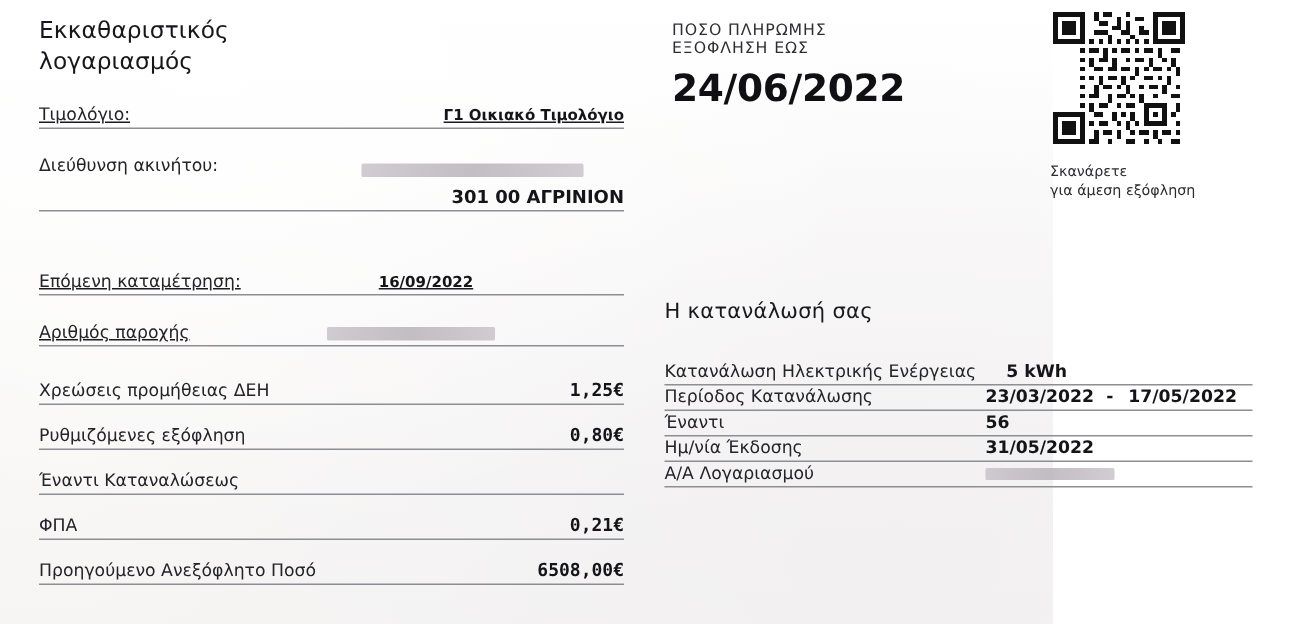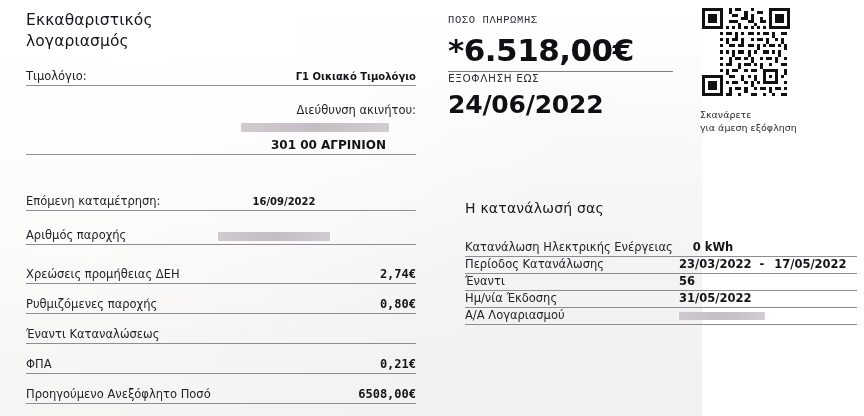--- a/index.html
+++ b/index.html
@@ -47,20 +47,21 @@
   }
   .doc-title div { white-space: nowrap; }
 
   .kv {
     position: relative;
     display: flex;
     align-items: baseline;
     border-bottom: 1px solid #8d8d95;
     padding-bottom: 2px;
     margin-top: 17px;
+    text-decoration: underline;
   }
   .kv .k {
     font-size: 11.5px;
     color: #232329;
     white-space: nowrap;
   }
   .kv .v {
     font-size: 10px;
     font-weight: bold;
     color: #141419;
@@ -82,42 +83,41 @@
   .redact.small { height: 8px; }
 
   .addr-block {
     position: relative;
     margin-top: 17px;
     border-bottom: 1px solid #8d8d95;
     padding-bottom: 2px;
   }
   .addr-row1 {
     display: flex;
-    align-items: flex-end;
-    flex-direction: column;
+    align-items: flex-start;
   }
   .addr-row1 .k {
     font-size: 11.5px;
     color: #232329;
     white-space: nowrap;
   }
   .addr-row1 .redact-wrap {
     margin-left: auto;
     width: 175px;
     text-align: left;
   }
   .addr-row2 {
     text-align: right;
     font-size: 12px;
     font-weight: bold;
     color: #141419;
     margin-top: 2px;
     padding-right: 0px;
   }
-  .addr-row2 span { display:inline-block; width: 175px; text-align: center; }
+  .addr-row2 span { display:inline-block; width: 175px; text-align: right; }
 
   .charges {
     margin-top: 22px;
   }
   .charge-row {
     display: flex;
     align-items: flex-end;
     justify-content: space-between;
     border-bottom: 1px solid #8d8d95;
     padding-bottom: 2px;
@@ -140,21 +140,20 @@
   .right {
     position: absolute;
     left: 448px;
     top: 14px;
     width: 250px;
   }
   .pay-label {
     font-size: 10.5px;
     letter-spacing: .6px;
     color: #2d2d35;
-    font-family: Liberation Mono, monospace;
   }
   .pay-amount {
     font-size: 31px;
     font-weight: bold;
     color: #0f0f14;
     letter-spacing: -0.5px;
     margin-top: 6px;
     border-bottom: 1.5px solid #7e7e88;
     display: inline-block;
     padding-bottom: 3px;
@@ -190,21 +189,21 @@
   .qr-caption {
     margin-top: 8px;
     font-size: 9.5px;
     line-height: 13px;
     color: #2b2b33;
   }
 
   
   .consumption {
     position: absolute;
-    left: 465px;
+    left: 443px;
     top: 200px;
     width: 392px;
   }
   .cons-title {
     font-size: 14px;
     color: #18181e;
     letter-spacing: .2px;
   }
   .cons-row {
     display: flex;
@@ -269,25 +268,25 @@
       <span class="k">Αριθμός παροχής</span>
       <span class="v left-align">
         <span class="redact" style="width:112px"></span>
       </span>
     </div>
 
     <div class="charges">
 
       <div class="charge-row">
         <span class="cl">Χρεώσεις προμήθειας ΔΕΗ</span>
-        <span class="cr">2,74€</span>
+        <span class="cr">1,25€</span>
       </div>
 
       <div class="charge-row">
-        <span class="cl">Ρυθμιζόμενες παροχής</span>
+        <span class="cl">Ρυθμιζόμενες εξόφληση</span>
         <span class="cr">0,80€</span>
       </div>
 
       <div class="charge-row no-amount">
         <span class="cl">Έναντι Καταναλώσεως</span>
         <span class="cr"></span>
       </div>
 
 
       <div class="charge-row">
@@ -298,21 +297,20 @@
       <div class="charge-row">
         <span class="cl">Προηγούμενο Ανεξόφλητο Ποσό</span>
         <span class="cr">6508,00€</span>
       </div>
 
     </div>
   </div>
 
   <div class="right">
     <div class="pay-label">ΠΟΣΟ ΠΛΗΡΩΜΗΣ</div>
-    <div class="pay-amount">*6.518,00€</div>
     <div class="due-label">ΕΞΟΦΛΗΣΗ ΕΩΣ</div>
     <div class="due-date">24/06/2022</div>
   </div>
 
   <div class="qr-area">
     <svg class="qr" viewBox="0 0 29 29" shape-rendering="crispEdges">
       <rect width="29" height="29" fill="#ffffff"></rect>
       <g fill="#111111">
 
         <rect x="0" y="0" width="7" height="1"></rect>
@@ -451,21 +449,21 @@
       <div>Σκανάρετε</div>
       <div>για άμεση εξόφληση</div>
     </div>
   </div>
 
   <div class="consumption">
     <div class="cons-title">Η κατανάλωσή σας</div>
 
     <div class="cons-row first">
       <span class="cl">Κατανάλωση Ηλεκτρικής Ενέργειας</span>
-      <span class="cr">0 kWh</span>
+      <span class="cr">5 kWh</span>
     </div>
 
     <div class="cons-row">
       <span class="cl">Περίοδος Κατανάλωσης</span>
       <span class="cr">
         <span>23/03/2022</span><span class="sep">-</span><span>17/05/2022</span>
       </span>
     </div>
 
     <div class="cons-row">

